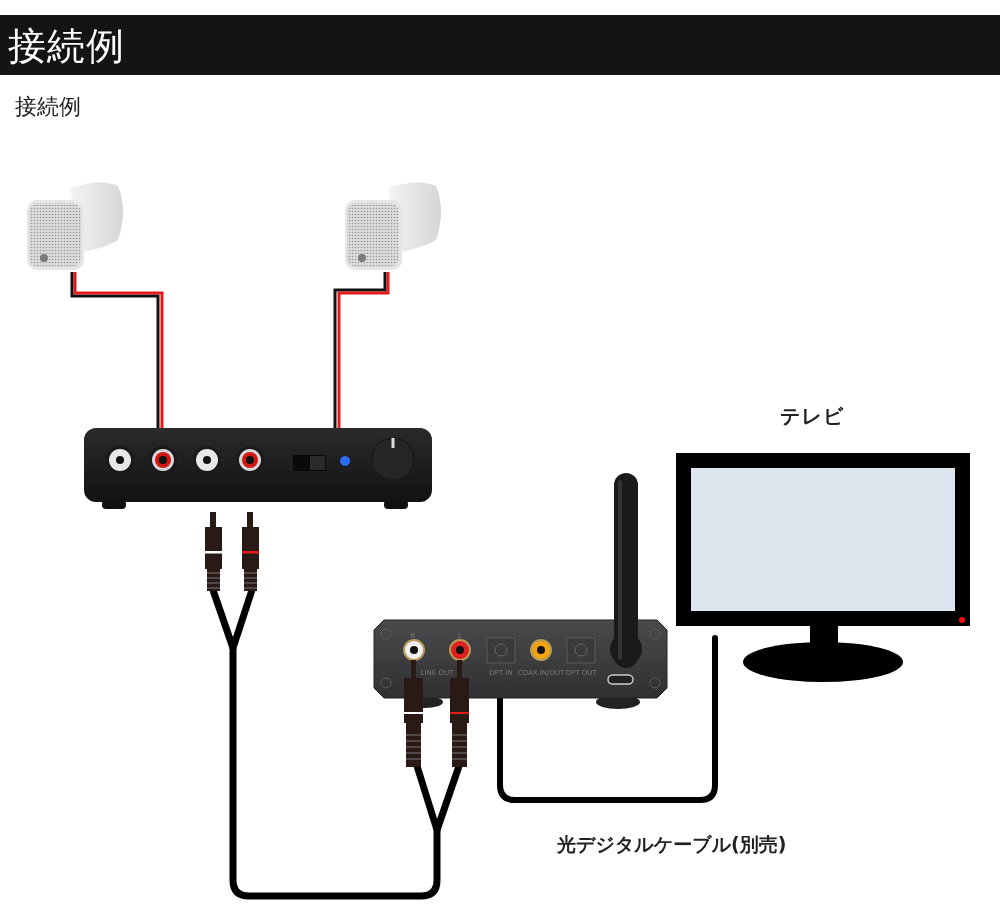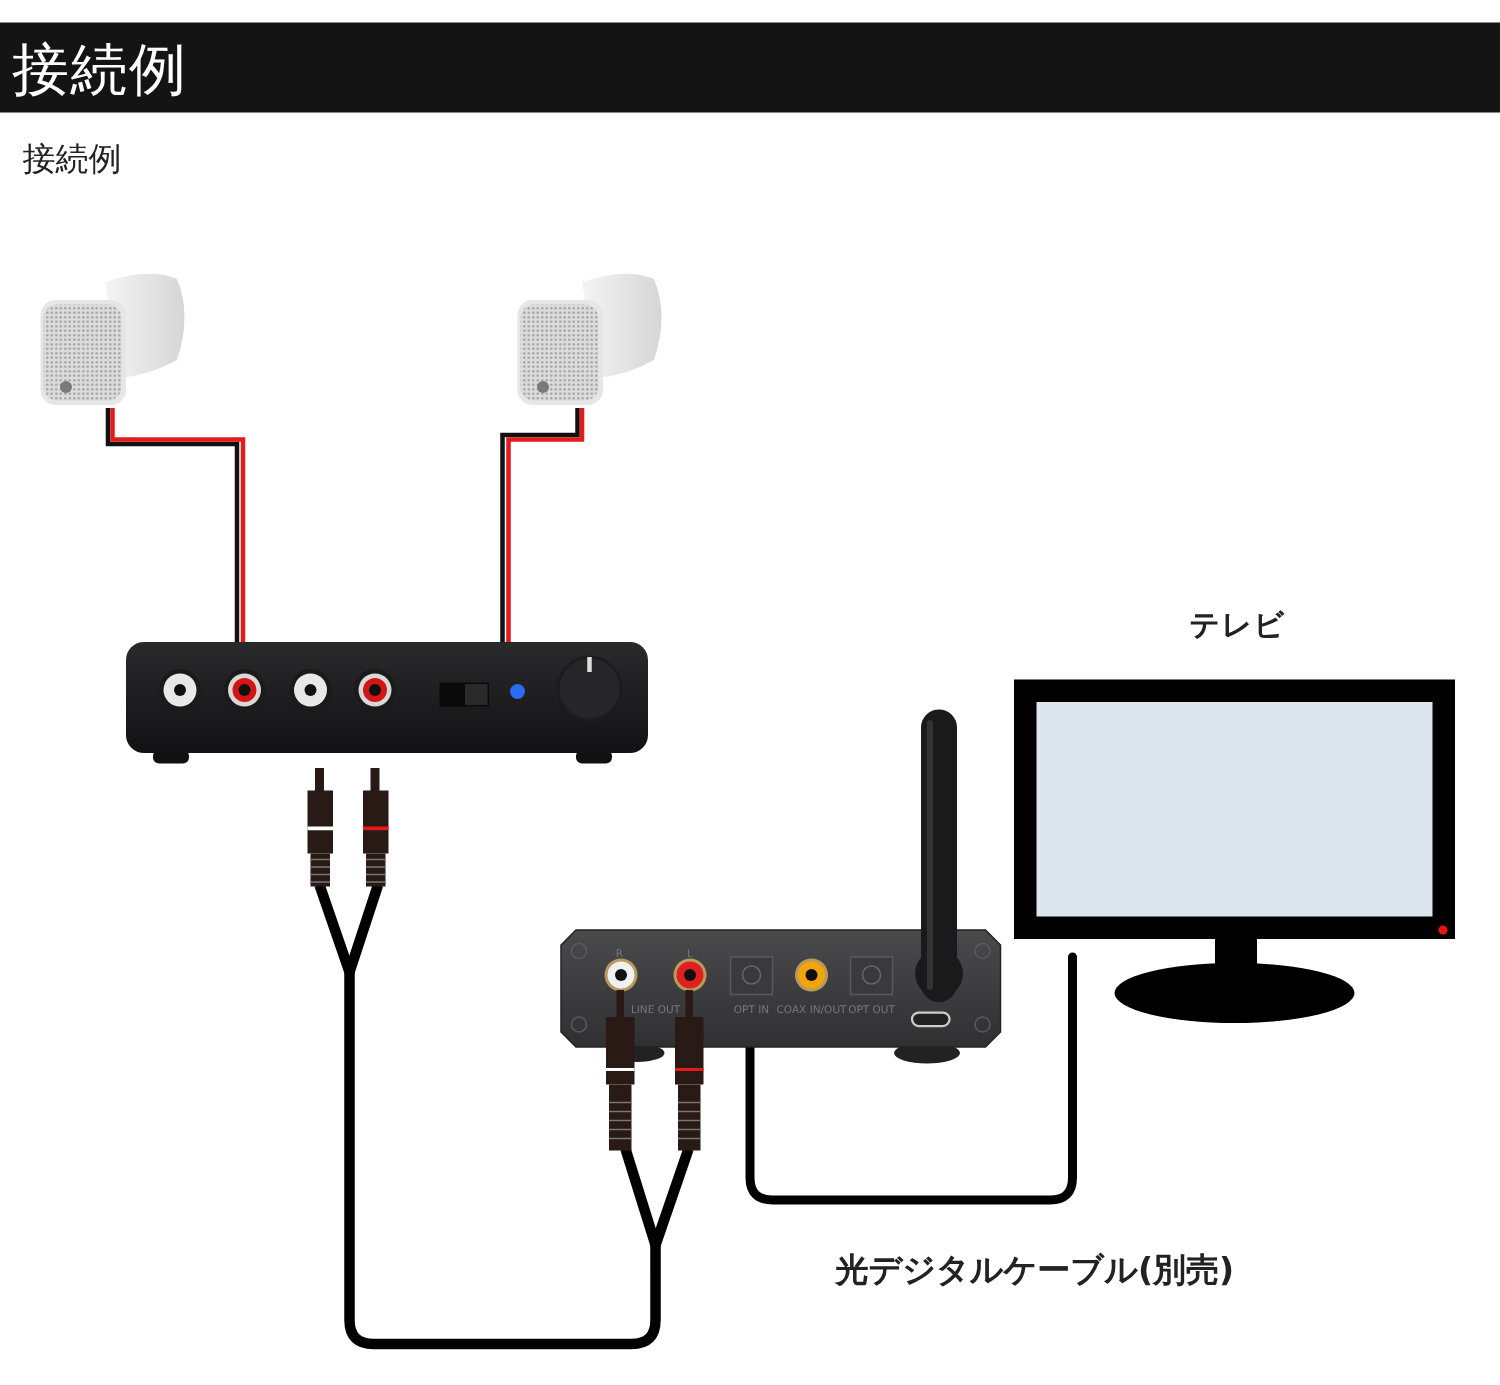--- a/index.html
+++ b/index.html
@@ -5,23 +5,23 @@
   html, body { margin: 0; padding: 0; background: #ffffff; }
   body { width: 1000px; height: 923px; position: relative; overflow: hidden;
          font-family: "DejaVu Sans", sans-serif; }
   .header-bar { position: absolute; left: 0; top: 15px; width: 1000px; height: 60px;
                 background: #141414; }
   .header-title { position: absolute; left: 8px; top: 16px; color: #ffffff;
                   font-size: 38px; line-height: 60px; height: 60px; letter-spacing: 1px; }
   .subtitle { position: absolute; left: 15px; top: 92px; color: #222222;
               font-size: 22px; line-height: 30px; }
   svg.diagram { position: absolute; left: 0; top: 0; }
-  .label-tv { position: absolute; left: 780px; top: 403px; width: 90px; text-align: center;
+  .label-tv { position: absolute; left: 780px; top: 403px; width: 90px; text-align: left;
               font-size: 20px; font-weight: bold; color: #222; letter-spacing: 1px; }
-  .label-optical { position: absolute; left: 557px; top: 832px; font-size: 22px;
+  .label-optical { position: absolute; left: 557px; top: 832px; font-size: 19px;
                    font-weight: bold; color: #222; }
 </style>
 </head>
 <body>
 
 <div class="header-bar"></div>
 <div class="header-title">接続例</div>
 <div class="subtitle">接続例</div>
 
 <svg class="diagram" width="1000" height="923" viewBox="0 0 1000 923">

